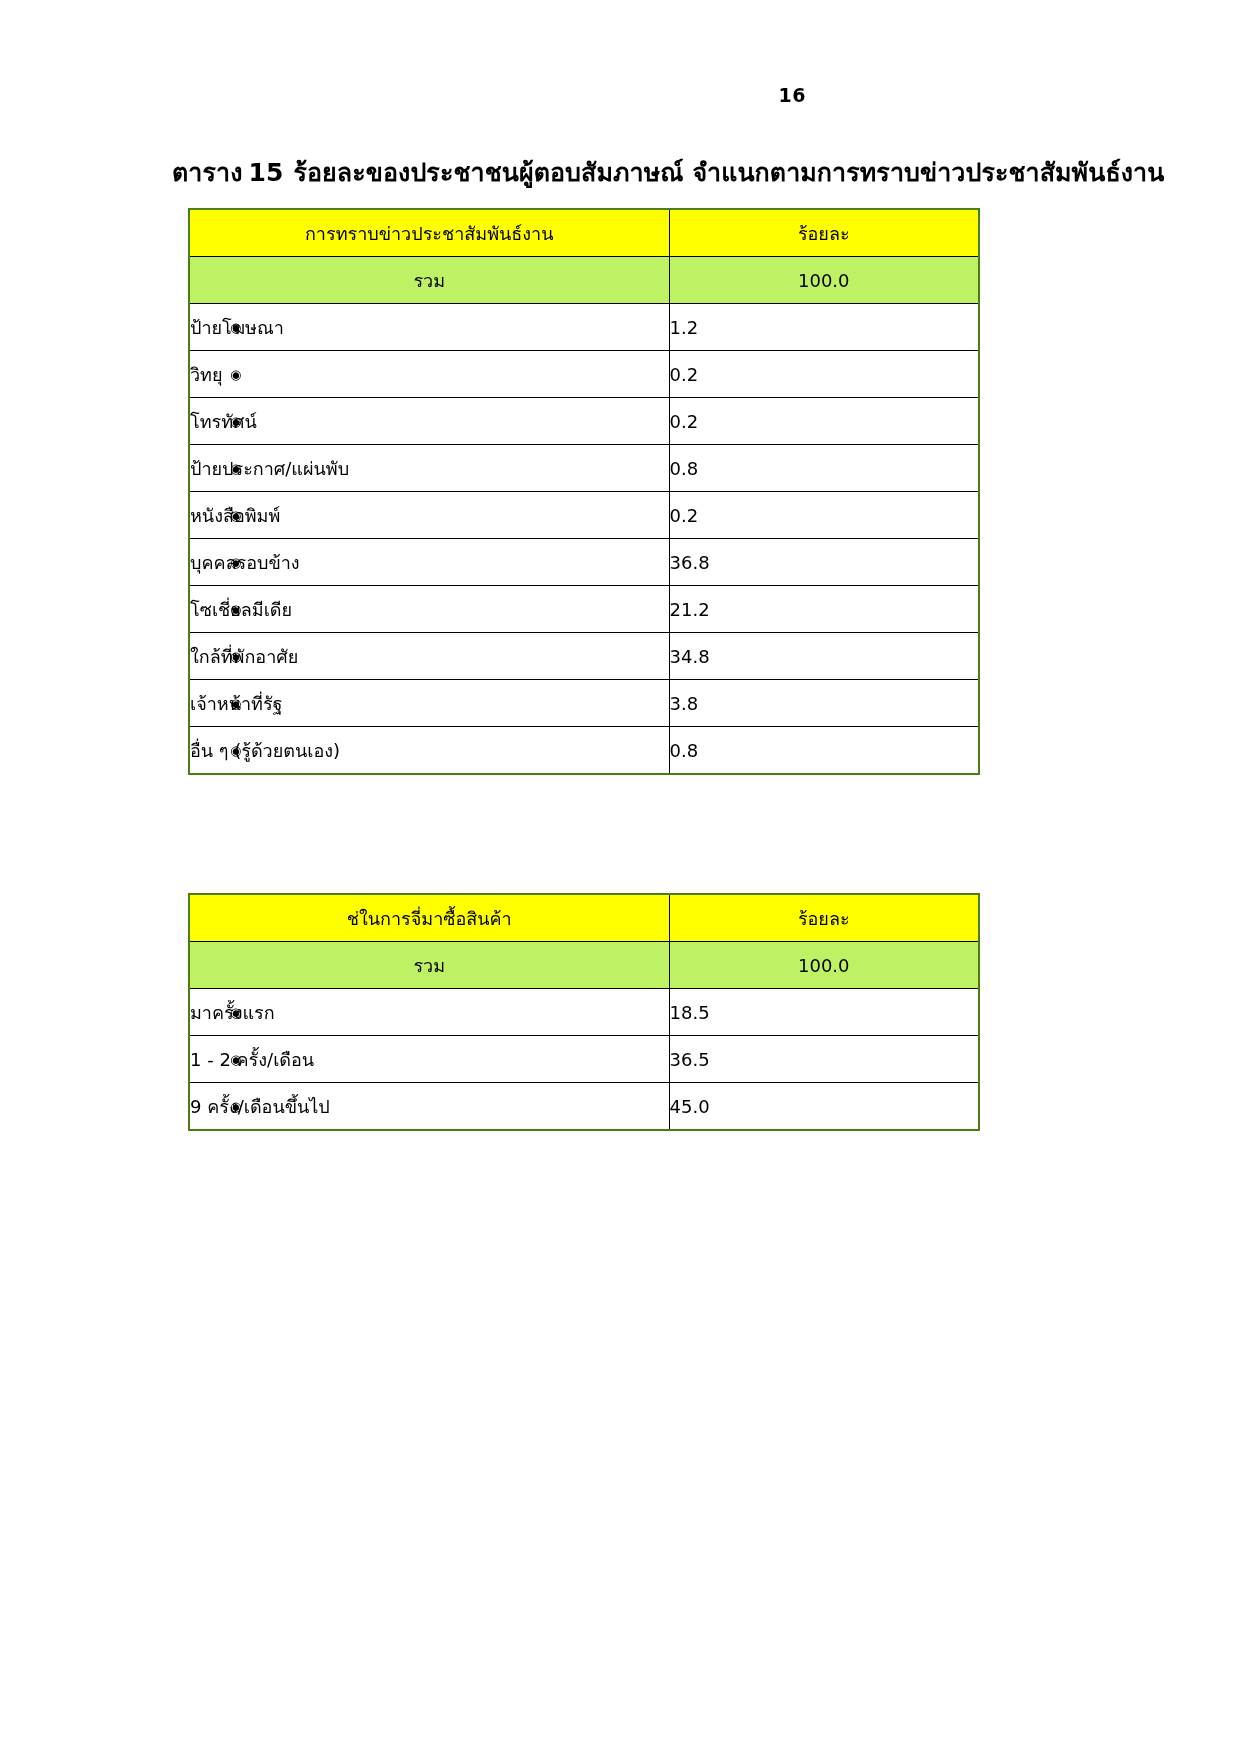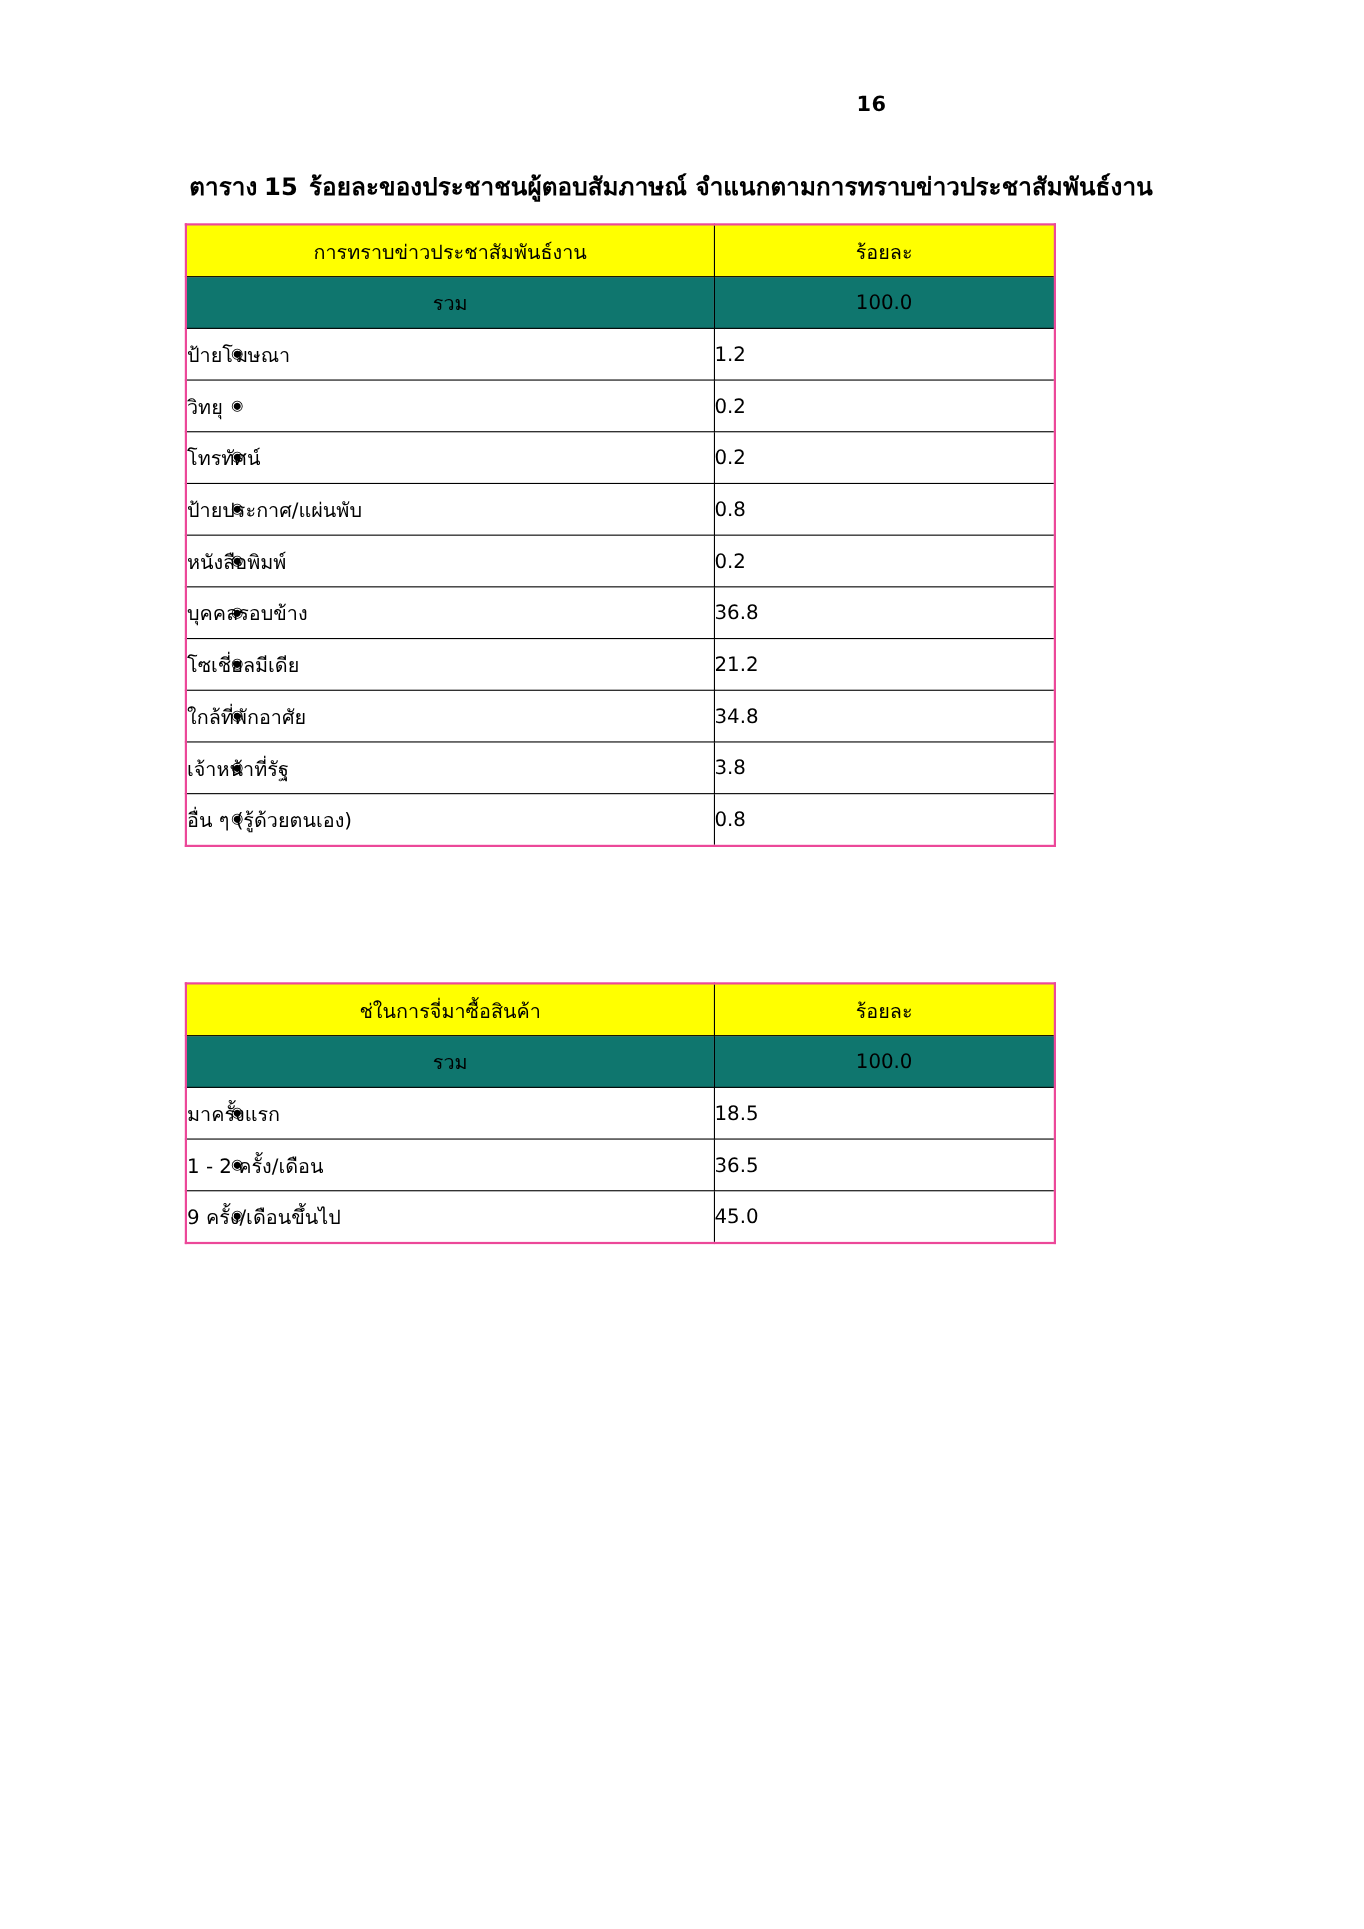--- a/index.html
+++ b/index.html
@@ -32,34 +32,35 @@
   }
   .table-block {
     position: absolute;
     left: 168px;
     width: 790px;
   }
   #block-15 { top: 152px; }
   #block-16 { top: 893px; }
 
   .table-caption {
-    font-size: 22px;
+    font-size: 25px;
     font-weight: bold;
     margin: 0 0 16px 4px;
     white-space: nowrap;
     letter-spacing: 0.1px;
   }
   .caption-label { margin-right: 6px; }
   .caption-num { margin-right: 10px; }
 
   table.data-table {
     border-collapse: collapse;
     width: 790px;
     table-layout: fixed;
-    border: 2px solid #ec4899;
+    border: 2px solid #4d7c0f;
+    margin-left: 20px;
   }
   table.data-table col.col-label { width: 480px; }
   table.data-table col.col-value { width: 310px; }
 
   table.data-table th,
   table.data-table td {
     border: 1px solid #000;
     padding: 0;
     height: 46px;
     font-size: 18px;
@@ -67,21 +68,21 @@
   }
   .header-row th {
     background: #ffff00;
     text-align: center;
     font-weight: bold;
     height: 62px;
     font-size: 19px;
     border: 2px solid #000;
   }
   .total-row td {
-    background: #0f766e;
+    background: #bef264;
     text-align: center;
     font-weight: bold;
     height: 48px;
     font-size: 19px;
     border: 2px solid #000;
   }
   .item-label {
     text-align: left;
     padding-left: 62px;
     position: relative;

